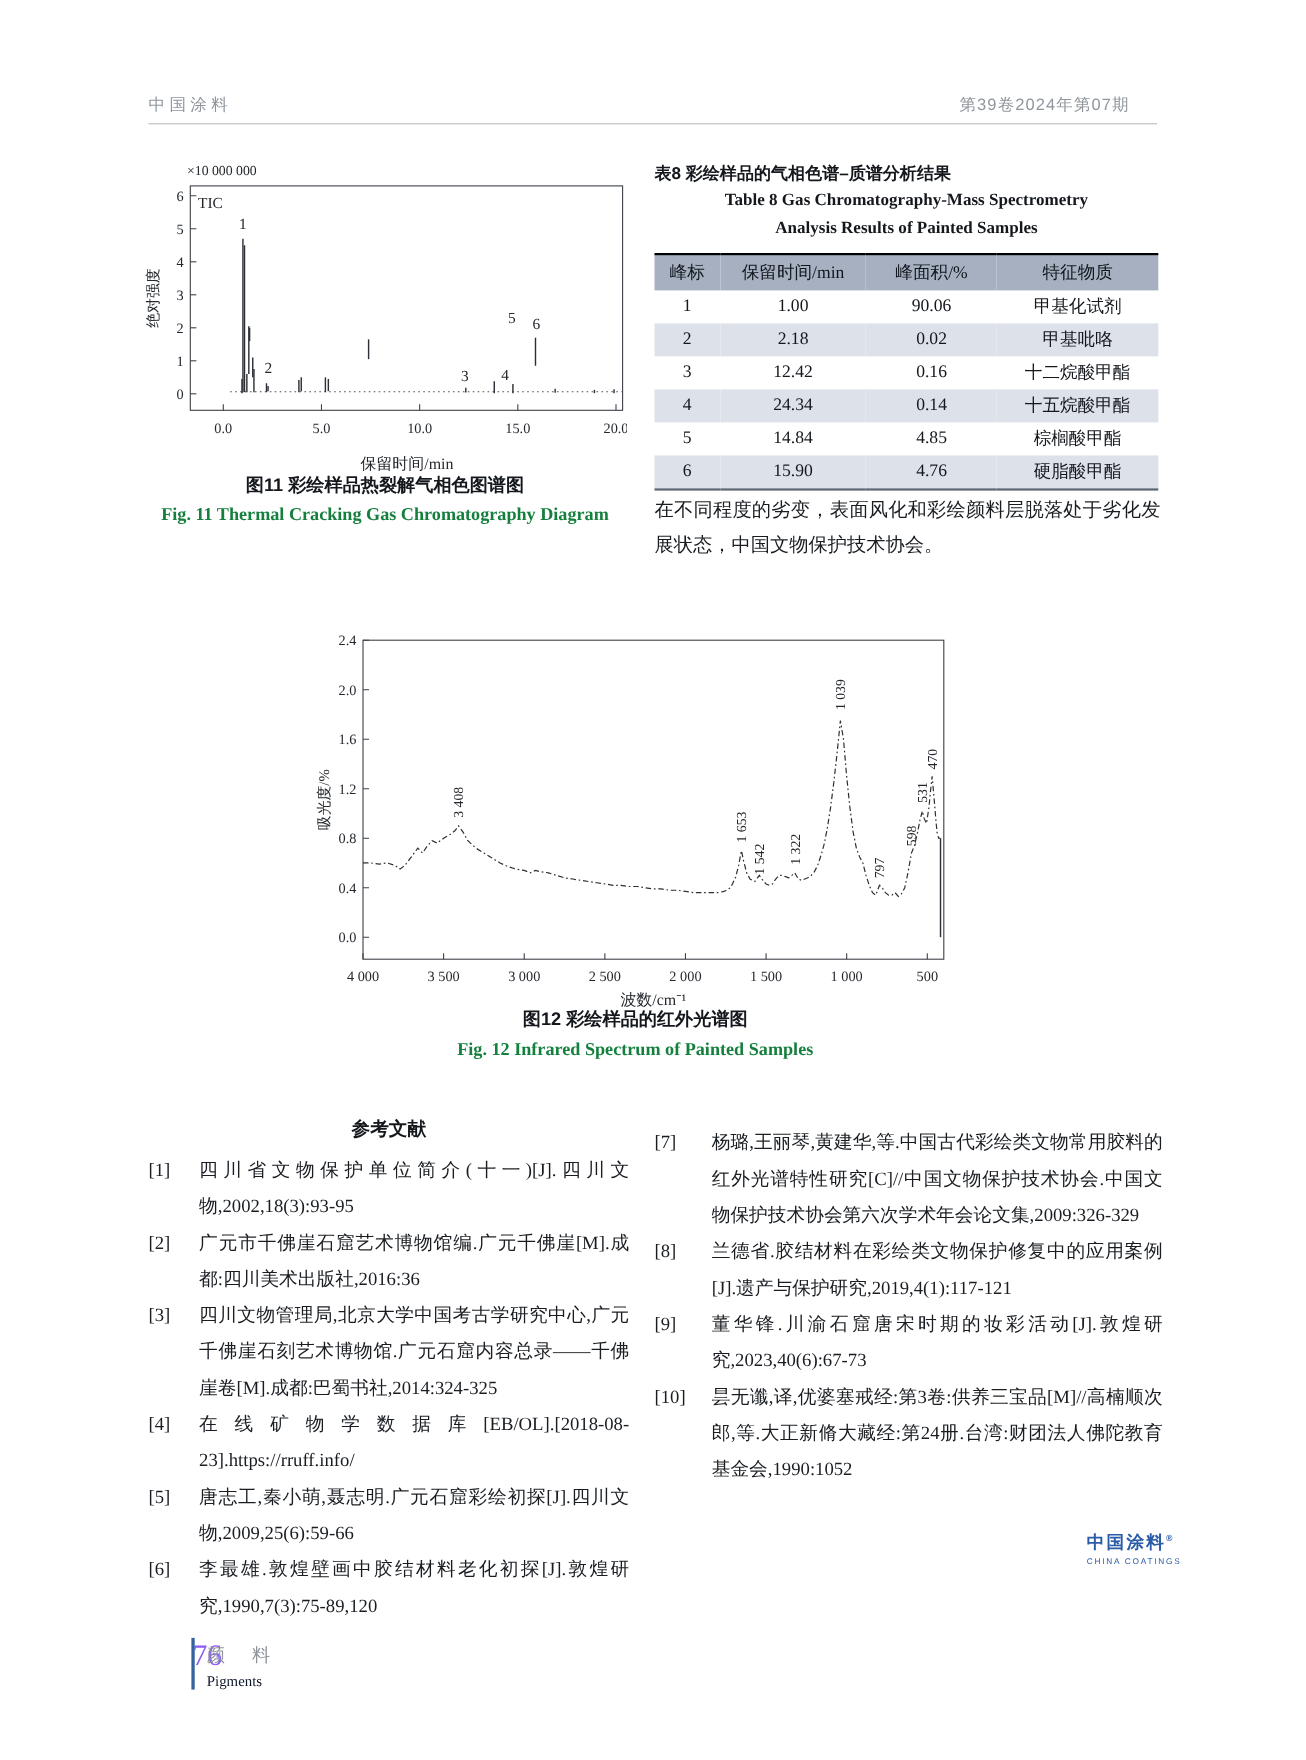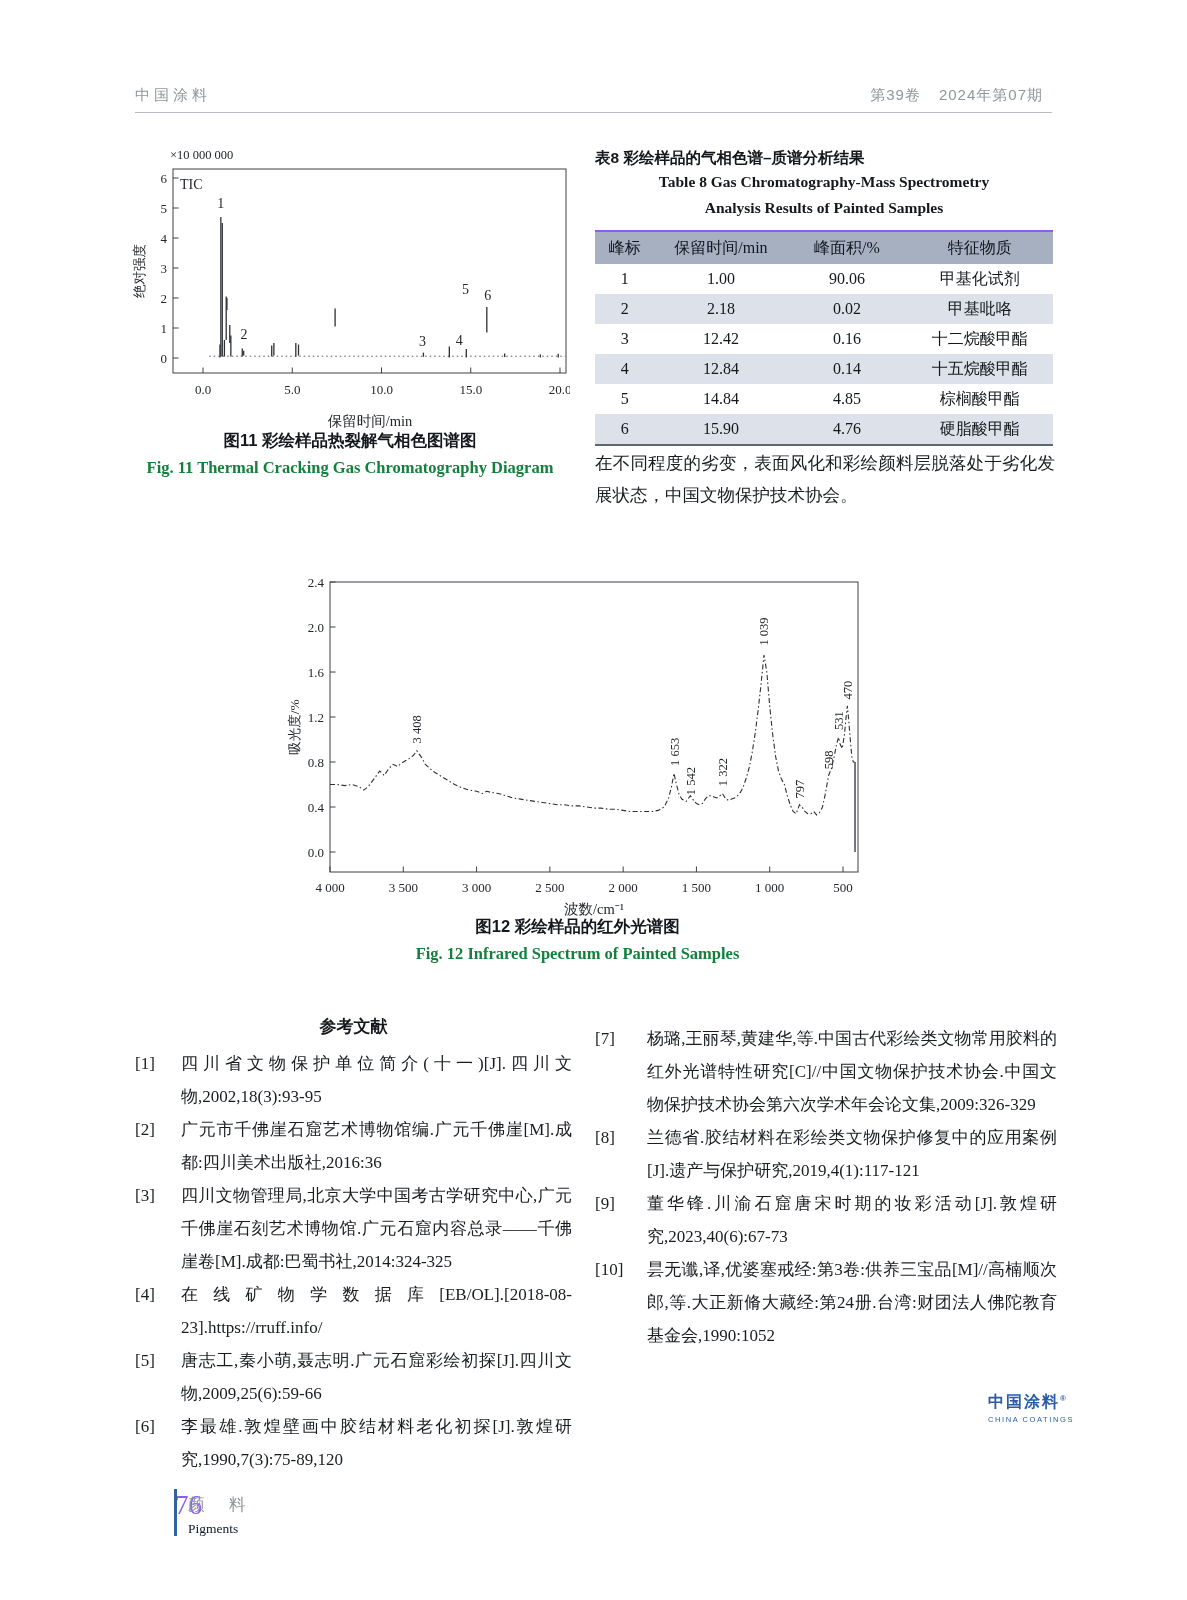--- a/index.html
+++ b/index.html
@@ -1,34 +1,34 @@
 <!DOCTYPE html>
 <html><head>
 <meta charset="utf-8">
 <style>
   html,body{margin:0;padding:0;background:#ffffff;}
   #page{position:relative;width:1162px;height:1600px;background:#ffffff;overflow:hidden;
-        font-family:"Liberation Serif", serif;color:#1c2025;padding-left:16px;}
+        font-family:"Liberation Serif", serif;color:#1c2025;}
   .sans{font-family:"Liberation Sans", sans-serif;}
   .abs{position:absolute;}
   
   .hdr-journal{left:135px;top:86px;font-size:15px;color:#8f969d;letter-spacing:4px;}
   .hdr-issue{right:135px;top:86px;font-size:15px;color:#8f969d;letter-spacing:1px;}
-  .hdr-issue span{margin-left:18px;}
+  .hdr-issue span{}
   .hdr-line{left:135px;top:112px;width:917px;height:1px;background:#b7bcc2;}
   
   .cap-block{text-align:center;}
   .cap-cn{font-size:16.5px;font-weight:bold;font-family:"Liberation Sans",sans-serif;color:#14181d;}
   .cap-en{font-size:16.5px;font-weight:bold;margin-top:6px;color:#15803d;}
   
   #table8-block{left:595px;top:148px;width:458px;}
   .tbl-title-cn{text-align:left;font-weight:bold;font-size:15.5px;font-family:"Liberation Sans",sans-serif;color:#14181d;}
   .tbl-title-en{text-align:center;font-weight:bold;font-size:15.5px;line-height:26px;color:#14181d;}
   table.gcms{width:100%;border-collapse:collapse;margin-top:9px;font-size:16px;
-             border-top:2px solid #8b5cf6;border-bottom:2px solid #5d6672;}
+             border-top:2px solid #000000;border-bottom:2px solid #5d6672;}
   table.gcms th{background:#a6b0c1;font-weight:normal;color:#11161d;height:30px;}
   table.gcms td{height:28px;text-align:center;color:#14181d;}
   table.gcms tr.even td{background:#dde1e9;}
   
   #body-par{left:595px;top:448px;width:460px;font-size:17.5px;line-height:31.5px;
             text-align:justify;color:#191d22;}
   
   .ref-heading{left:135px;top:1015px;width:437px;text-align:center;font-weight:bold;
                font-size:17px;font-family:"Liberation Sans",sans-serif;color:#14181d;}
   .ref-col{font-size:17px;line-height:33px;color:#191d22;}
@@ -154,21 +154,21 @@
             <td>甲基吡咯</td>
           </tr>
         <tr>
             <td>3</td>
             <td>12.42</td>
             <td>0.16</td>
             <td>十二烷酸甲酯</td>
           </tr>
         <tr class="even">
             <td>4</td>
-            <td>12.84</td>
+            <td>24.34</td>
             <td>0.14</td>
             <td>十五烷酸甲酯</td>
           </tr>
         <tr>
             <td>5</td>
             <td>14.84</td>
             <td>4.85</td>
             <td>棕榈酸甲酯</td>
           </tr>
         <tr class="even">

